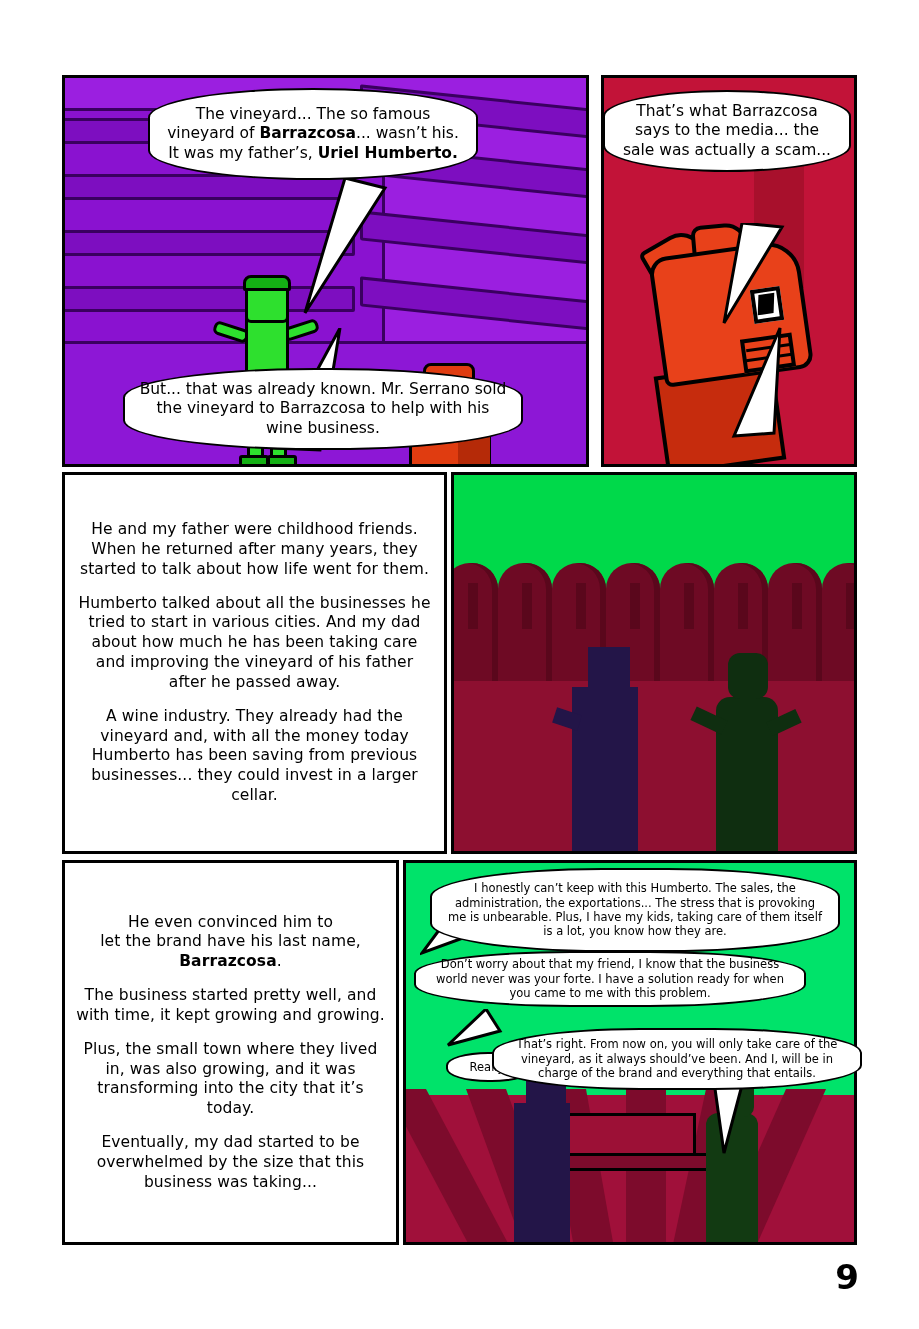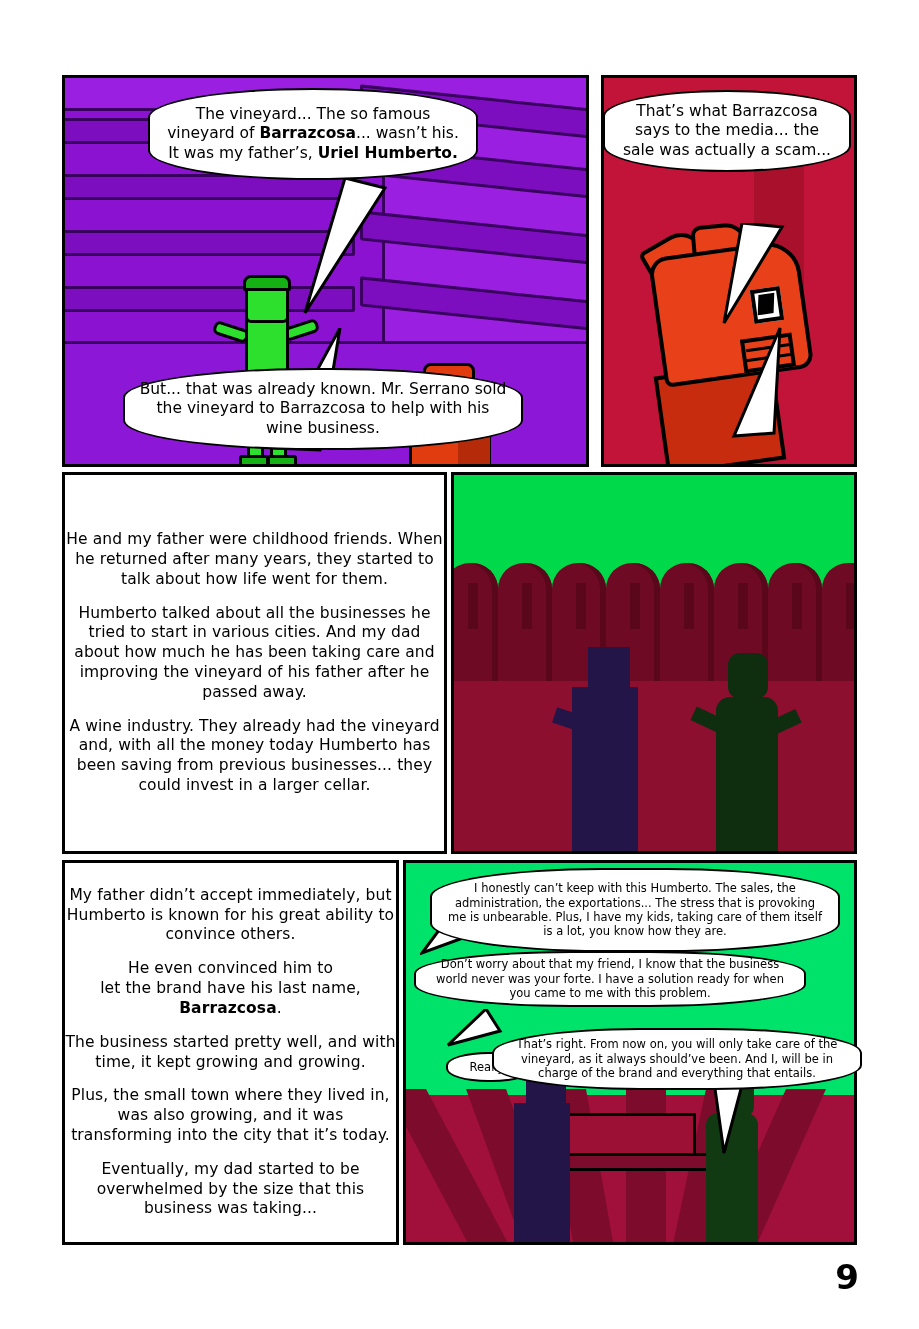--- a/index.html
+++ b/index.html
@@ -28,21 +28,21 @@
     overflow: hidden;
   }
 
   
   .text-panel {
     background: #ffffff;
     display: flex;
     flex-direction: column;
     justify-content: center;
     align-items: center;
-    padding: 8px 0;
+    padding: 8px 10px;
   }
   .text-panel p {
     margin: 0 0 14px 0;
     text-align: center;
     font-family: "DejaVu Sans", sans-serif;
     font-size: 15.5px;
     line-height: 1.28;
     color: #000;
     letter-spacing: 0.1px;
   }
@@ -300,21 +300,20 @@
     <div class="silh sil-left"></div>
     <div class="sil-left-head"></div>
     <div class="sil-left-arm"></div>
     <div class="silh sil-right"></div>
     <div class="sil-right-head"></div>
     <div class="sil-right-armA"></div>
     <div class="sil-right-armB"></div>
   </div>
 
   <div class="panel text-panel" id="panel5">
-    <p>My father didn’t accept immediately, but Humberto is known for his great ability to convince others.</p>
     <p>
       He even convinced him to<br>let the brand have his last name,<br><b>Barrazcosa</b>.
     </p>
     <p>The business started pretty well, and with time, it kept growing and growing.</p>
     <p>Plus, the small town where they lived in, was also growing, and it was transforming into the city that it’s today.</p>
     <p>Eventually, my dad started to be overwhelmed by the size that this business was taking...</p>
   </div>
 
   <div class="panel" id="panel6">
     <div class="p6-floor">

